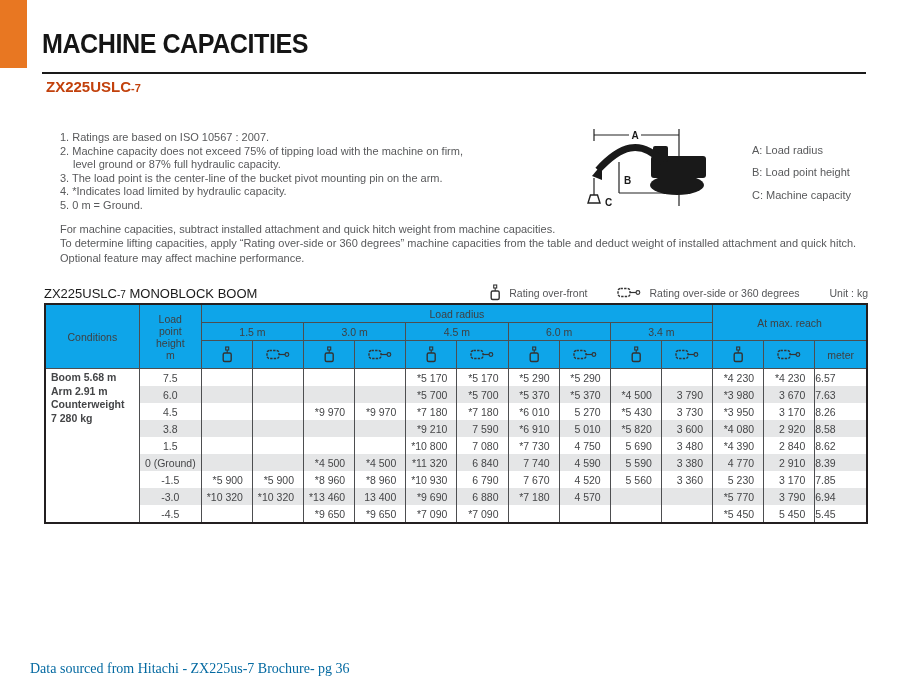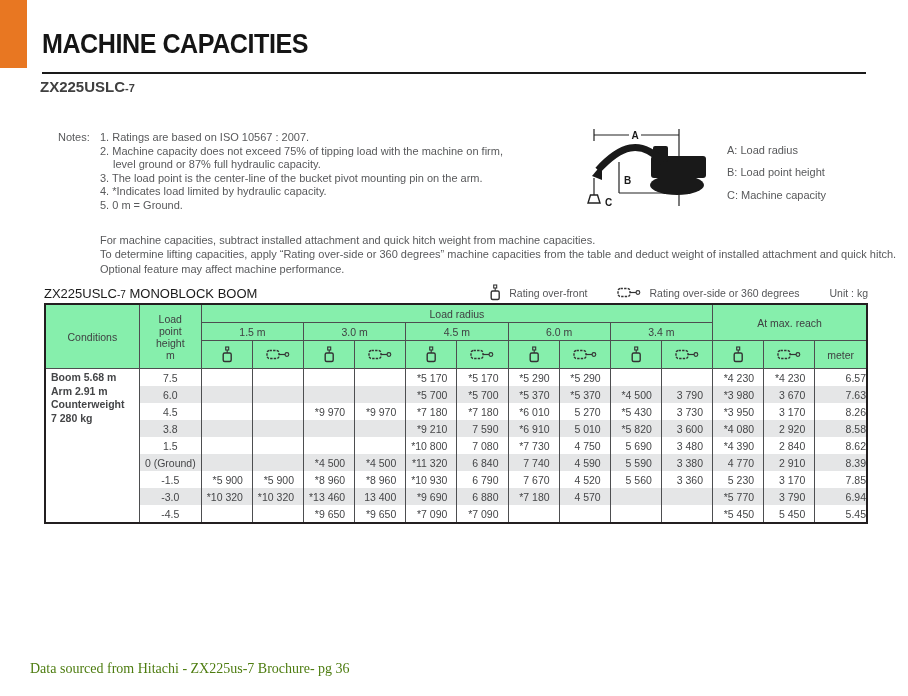--- a/index.html
+++ b/index.html
@@ -5,82 +5,81 @@
   html,body{margin:0;padding:0;}
   body{width:908px;height:696px;background:#ffffff;font-family:"Liberation Sans",sans-serif;
        -webkit-font-smoothing:antialiased;}
   .page{position:relative;width:908px;height:696px;background:#fff;overflow:hidden;}
 
   
   .orange-block{position:absolute;left:0;top:4;width:27px;height:68px;background:#E87722;}
   .page-title{position:absolute;left:42px;top:29px;font-size:27px;font-weight:bold;color:#151515;
               letter-spacing:-0.5px;transform:scaleX(0.93);transform-origin:left;white-space:nowrap;}
   .title-rule{position:absolute;left:42px;top:72px;width:824px;height:2px;background:#1a1a1a;}
-  .model-subtitle{position:absolute;left:40px;top:78px;font-weight:bold;color:#404040;font-size:15px;white-space:nowrap;}
+  .model-subtitle{position:absolute;left:46px;top:78px;font-weight:bold;color:#c2410c;font-size:15px;white-space:nowrap;}
   .model-subtitle .suffix{font-size:11px;}
 
   
   .notes{position:absolute;left:58px;top:131px;display:flex;color:#58595B;font-size:11px;}
   .notes-label{width:40px;}
   .notes-lines{margin-left:2px;}
   .notes-lines .nline{line-height:13.6px;white-space:nowrap;}
   .notes-lines .cont{padding-left:13px;}
-  .notes-paras{margin-top:20px;}
+  .notes-paras{margin-top:9px;}
   .notes-paras .pline{line-height:14.6px;white-space:nowrap;}
 
   
   .diagram{position:absolute;left:578px;top:122px;}
   .dim{stroke:#222;stroke-width:1.2;}
   .dimlabel{font-family:"Liberation Sans",sans-serif;font-size:10px;font-weight:bold;fill:#1a1a1a;}
   .diagram-legend{position:absolute;left:727px;top:139px;font-size:11px;color:#58595B;}
-  .diagram-legend div{line-height:22.3px;white-space:nowrap;}
+  .diagram-legend div{line-height:22.3px;white-space:nowrap;margin-left:25px;}
 
   
   .table-title{position:absolute;left:44px;top:286px;font-size:13px;font-weight:normal;color:#1a1a1a;white-space:nowrap;}
   .table-title .suffix{font-size:10px;}
   .table-legend{position:absolute;right:40px;top:284px;display:flex;align-items:center;gap:8px;
                 font-size:10.5px;color:#555658;white-space:nowrap;}
   .table-legend .gap{width:14px;}
   .icon-wrap{display:inline-flex;align-items:center;}
 
   
   .cap-table{position:absolute;left:44px;top:303px;border-collapse:collapse;table-layout:fixed;
              width:824px;font-size:10.5px;color:#454648;}
   .cap-table th,.cap-table td{border:1px solid #4d4e50;padding:0;}
   .cap-table{border:2px solid #231F20;}
-  .cap-table thead th{background:#86efac;font-weight:normal;text-align:center;color:#3f4042;}
+  .cap-table thead th{background:#0ea5e9;font-weight:normal;text-align:center;color:#3f4042;}
   .cap-table thead tr.row-a th{height:17px;}
   .cap-table thead tr.row-b th{height:17px;text-align:center;}
   .cap-table thead tr.row-c th{height:27px;}
   .cap-table thead{border-bottom:1px solid #231F20;}
   .cap-table tbody td{border-top:none;border-bottom:none;height:17px;}
   .cap-table tbody tr.shade td{background:#E5E6E7;}
   .cond-cell{background:#ffffff !important;vertical-align:top;text-align:left;
              white-space:pre-line;line-height:13.5px;padding:2px 0 0 5px !important;font-weight:bold;}
   .h-cell{text-align:center;}
   .num{text-align:right;padding-right:9px !important;}
-  .meter-cell{text-align:right;}
+  .meter-cell{text-align:left;}
   .lp-head{white-space:pre-line;line-height:12px;}
   .icon-cell svg{display:block;margin:0 auto;}
 
   .footer-note{position:absolute;left:30px;top:661px;font-family:"Liberation Serif",serif;
-               font-size:14px;color:#4d7c0f;white-space:nowrap;}
+               font-size:14px;color:#0369a1;white-space:nowrap;}
 </style>
 </head>
 <body>
 
 <div class="page">
 
   <div class="orange-block"></div>
   <div class="page-title">MACHINE CAPACITIES</div>
   <div class="title-rule"></div>
   <div class="model-subtitle"><span>ZX225USLC</span><span class="suffix">-7</span></div>
 
   <div class="notes">
-    <div class="notes-label">Notes:</div>
     <div class="notes-lines">
       <div class="nline">1. Ratings are based on ISO 10567 : 2007.</div>
       <div class="nline">2. Machine capacity does not exceed 75% of tipping load with the machine on firm,</div>
       <div class="nline cont">level ground or 87% full hydraulic capacity.</div>
       <div class="nline">3. The load point is the center-line of the bucket pivot mounting pin on the arm.</div>
       <div class="nline">4. *Indicates load limited by hydraulic capacity.</div>
       <div class="nline">5. 0 m = Ground.</div>
       <div class="notes-paras">
         <div class="pline">For machine capacities, subtract installed attachment and quick hitch weight from machine capacities.</div>
         <div class="pline">To determine lifting capacities, apply “Rating over-side or 360 degrees” machine capacities from the table and deduct weight of installed attachment and quick hitch.</div>

